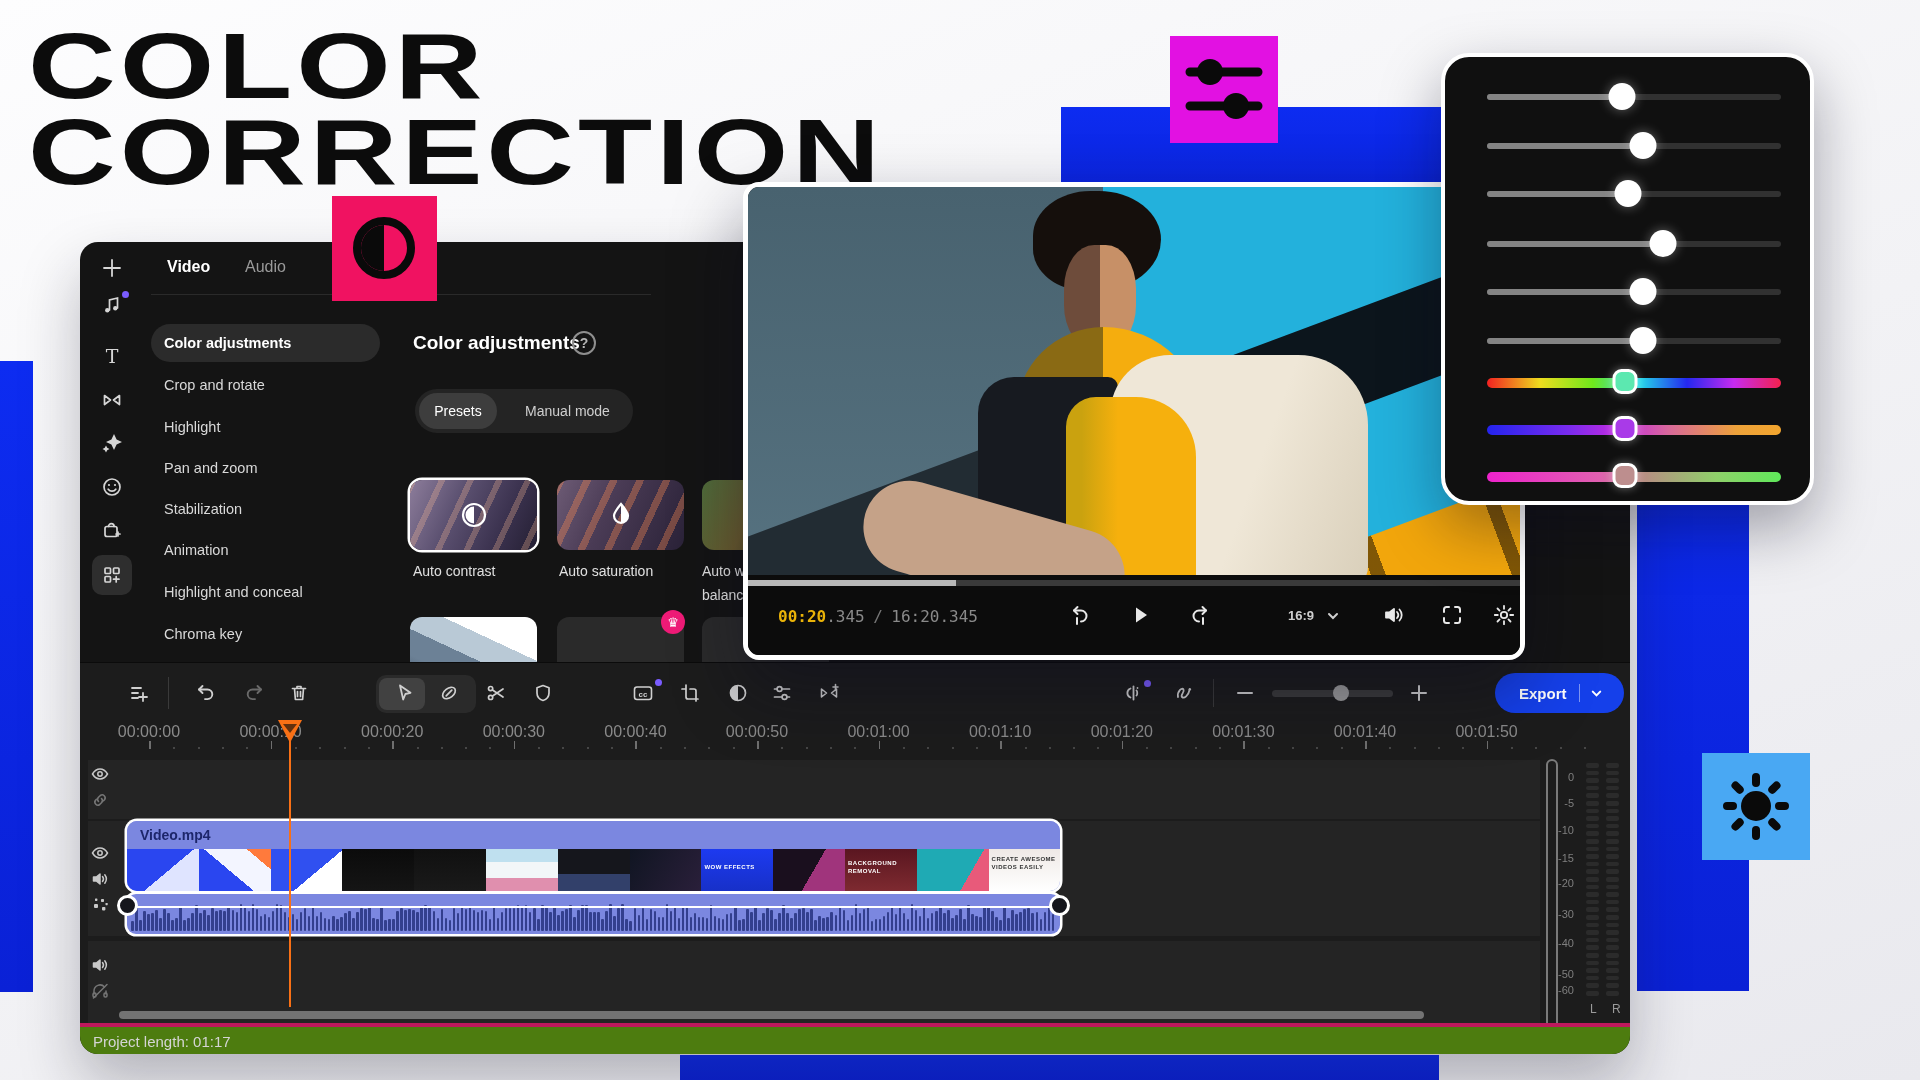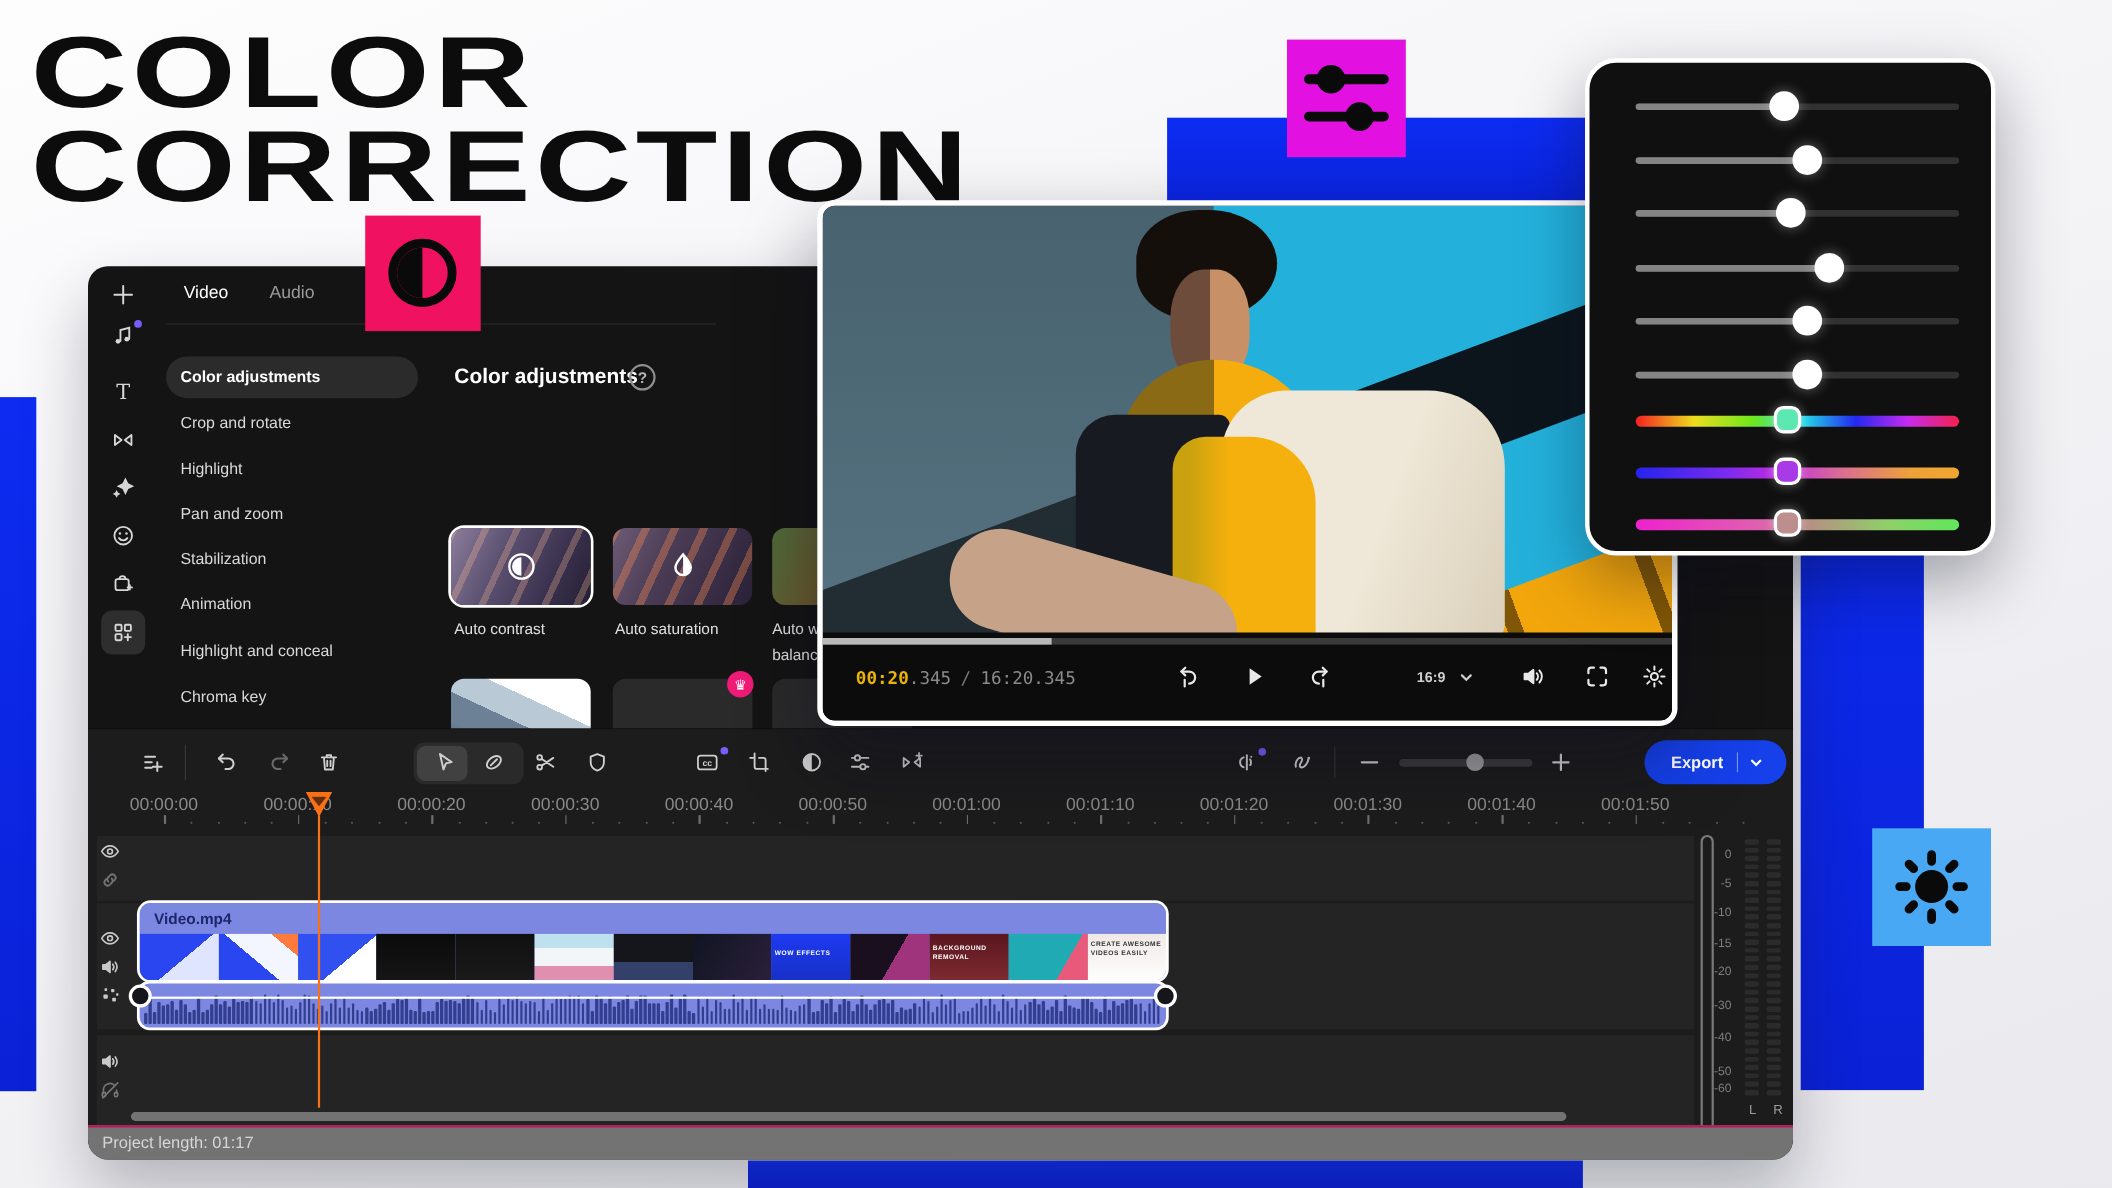--- a/index.html
+++ b/index.html
@@ -14,21 +14,21 @@
   .sq-cyan{background:#49a8f3;}
   
   .headline{color:#0c0c0c;font-weight:bold;font-size:92px;letter-spacing:3px;
     transform:scaleX(1.32);transform-origin:left top;white-space:nowrap;line-height:1;}
   
   #appwin{left:80px;top:242px;width:1550px;height:811px;background:#141414;border-radius:18px;
     box-shadow:0 30px 60px rgba(20,20,40,.28);}
   .sideicon{position:absolute;left:21px;width:22px;height:22px;color:#d6d6d6;}
   .icn{display:block;width:100%;height:100%;}
   .tab{position:absolute;top:16px;font-size:16px;color:#9a9a9a;cursor:default;}
-  .tab.active{color:#fff;font-weight:normal;}
+  .tab.active{color:#fff;font-weight:bold;}
   .divider-h{position:absolute;height:1px;background:#2a2a2a;}
   .menu-item{position:absolute;left:71px;width:229px;height:38px;border-radius:19px;
     display:flex;align-items:center;padding-left:13px;box-sizing:border-box;
     font-size:14.5px;color:#d9d9d9;}
   .menu-item.sel{background:#2b2b2b;color:#fff;font-weight:bold;}
   .panel-title{font-size:19px;font-weight:bold;color:#fff;}
   .qcircle{width:24px;height:24px;border:2px solid #8f8f8f;border-radius:50%;
     color:#b5b5b5;font-size:14px;font-weight:bold;display:flex;align-items:center;justify-content:center;box-sizing:border-box;}
   .toggle{background:#242424;border-radius:22px;}
   .toggle-pill{position:absolute;background:#3d3d3d;border-radius:18px;color:#fff;
@@ -81,21 +81,21 @@
   #playhead-line{position:absolute;width:2px;background:#f97015;z-index:6;}
   #playhead-marker{position:absolute;z-index:7;width:24px;height:21px;
     background:#f97015;clip-path:polygon(0 0,100% 0,54% 100%,46% 100%);}
   #playhead-marker::after{content:"";position:absolute;left:5px;top:4px;width:14px;height:9px;
     background:#62300e;clip-path:polygon(0 0,100% 0,50% 100%);}
   .meter-label{position:absolute;font-size:11px;color:#7f7f7f;text-align:right;width:30px;transform:translateY(-50%);}
   .meterseg{position:absolute;width:13px;height:4.5px;border-radius:2px;background:#2b2b2b;}
   .chan-label{position:absolute;font-size:12px;color:#9a9a9a;}
   #vscroll{position:absolute;left:1466px;top:96px;width:12px;height:282px;border:2.5px solid #7a7a7a;border-radius:8px;box-sizing:border-box;}
   #hscroll{position:absolute;left:39px;top:348px;width:1305px;height:8px;background:#737373;border-radius:4px;}
-  #tl-footer{position:absolute;left:0;right:0;top:360px;height:31px;background:#737373;border-top:2px solid #be185d;}
+  #tl-footer{position:absolute;left:0;right:0;top:360px;height:31px;background:#4d7c0f;border-top:4px solid #be185d;}
   #project-length{position:absolute;left:13px;top:6px;font-size:15px;color:#d5d5d5;}
   .export-btn{position:absolute;left:1415px;top:10px;width:129px;height:40px;background:#1540ea;border-radius:20px;
     display:flex;align-items:center;color:#fff;}
   .zoomtrack{position:absolute;left:1192px;top:27px;width:121px;height:7px;background:#3b3b3b;border-radius:4px;}
   .zoomthumb{position:absolute;left:61px;top:-5px;width:16px;height:16px;border-radius:50%;background:#9a9a9a;}
   
   #preview{left:743px;top:182px;width:782px;height:478px;border-radius:16px;border:5px solid #fff;
     box-sizing:border-box;overflow:hidden;background:#0c0c0c;box-shadow:0 30px 70px rgba(10,10,30,.4);}
   #scene{position:absolute;left:0;top:0;right:0;height:390px;overflow:hidden;}
   .sky-l{position:absolute;left:0;top:0;width:46%;height:100%;background:linear-gradient(#48626f,#567280);}
@@ -213,20 +213,24 @@
         <div class="menu-item" style="top: 289px;">Animation</div>
         <div class="menu-item" style="top: 331px;">Highlight and conceal</div>
         <div class="menu-item" style="top: 373px;">Chroma key</div>
       </div>
 
     <div class="abs panel-title" style="left:333px;top:90px;">Color adjustments</div>
     <div class="abs qcircle" style="left:492px;top:89px;">
         <span>?</span>
       </div>
 
+    <div class="abs toggle" style="left:335px;top:147px;width:218px;height:44px;">
+      <div class="toggle-pill" style="left:4px;top:4px;width:78px;height:36px;">Presets</div>
+      <div class="toggle-label" style="left:95px;top:0;width:115px;height:44px;">Manual mode</div>
+    </div>
 
     <div class="thumb selbord dune" style="left:330px;top:238px;">
       <span class="thumb-icon">
         <svg class="icn" viewBox="0 0 34 34" fill="none" stroke="#fff" stroke-width="2.2">
             <circle cx="17" cy="17" r="11"></circle>
             <path d="M17 8.5a8.5 8.5 0 0 0 0 17Z" fill="#fff" stroke="none"></path>
           </svg>
         </span>
     </div>
     <div class="thumb dune2" style="left:477px;top:238px;">

